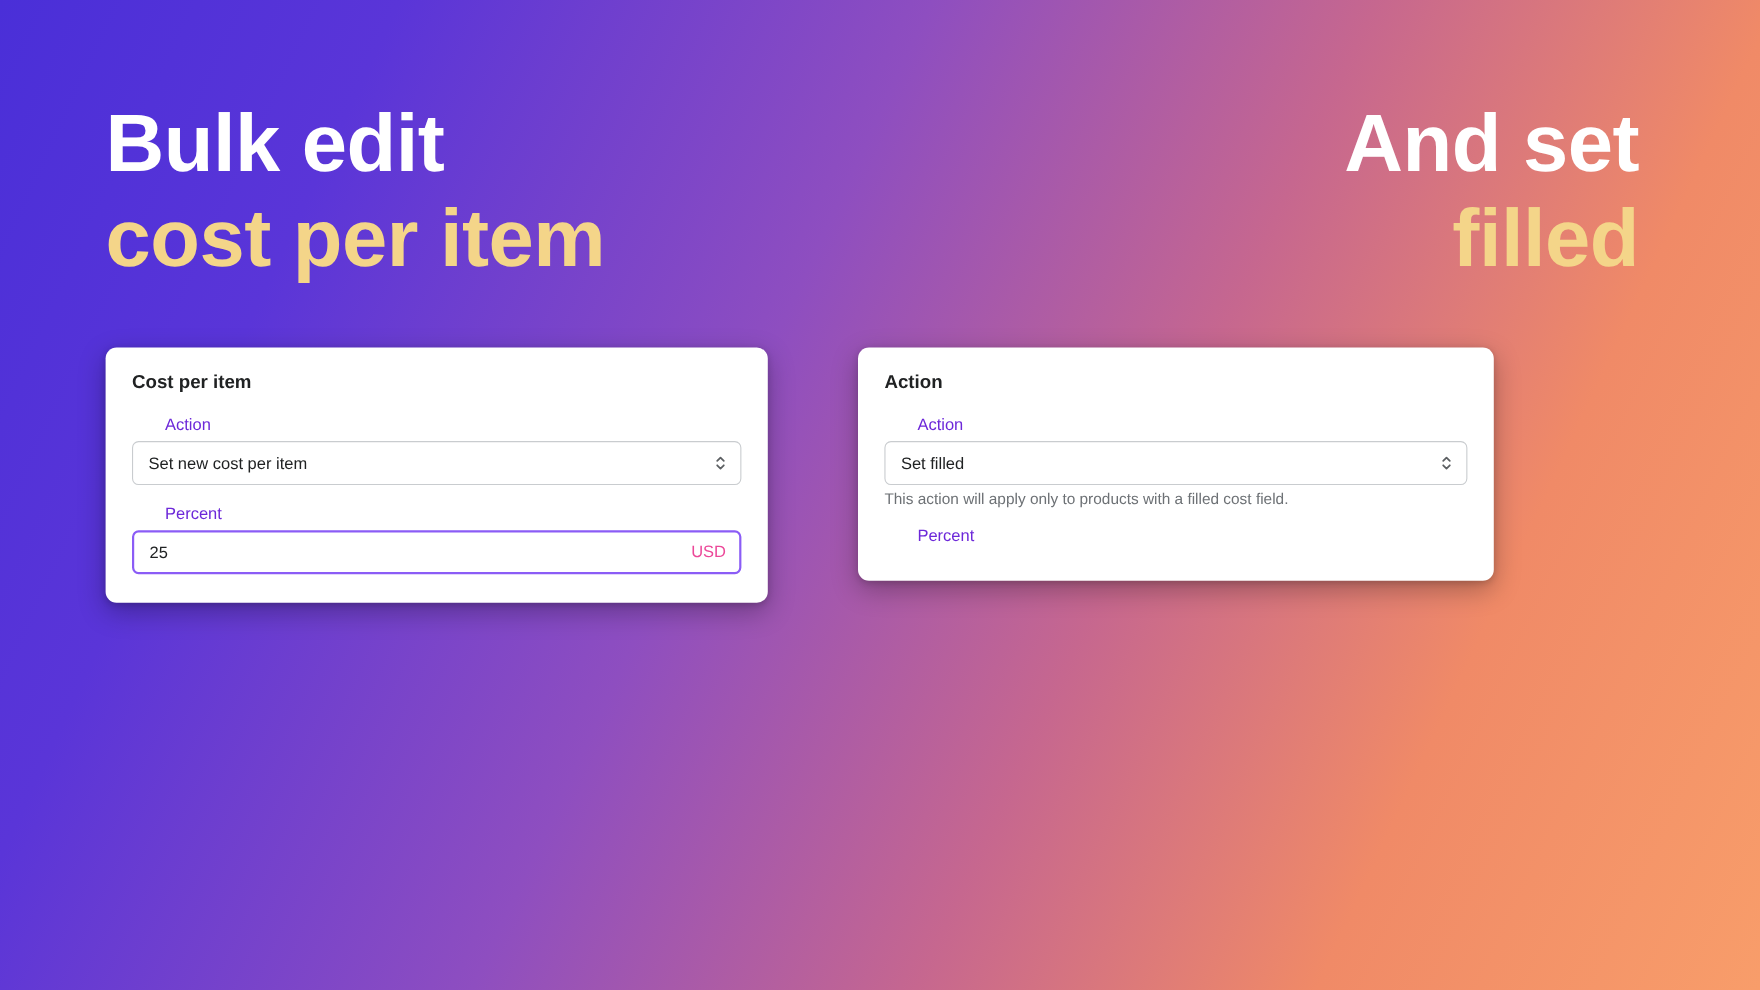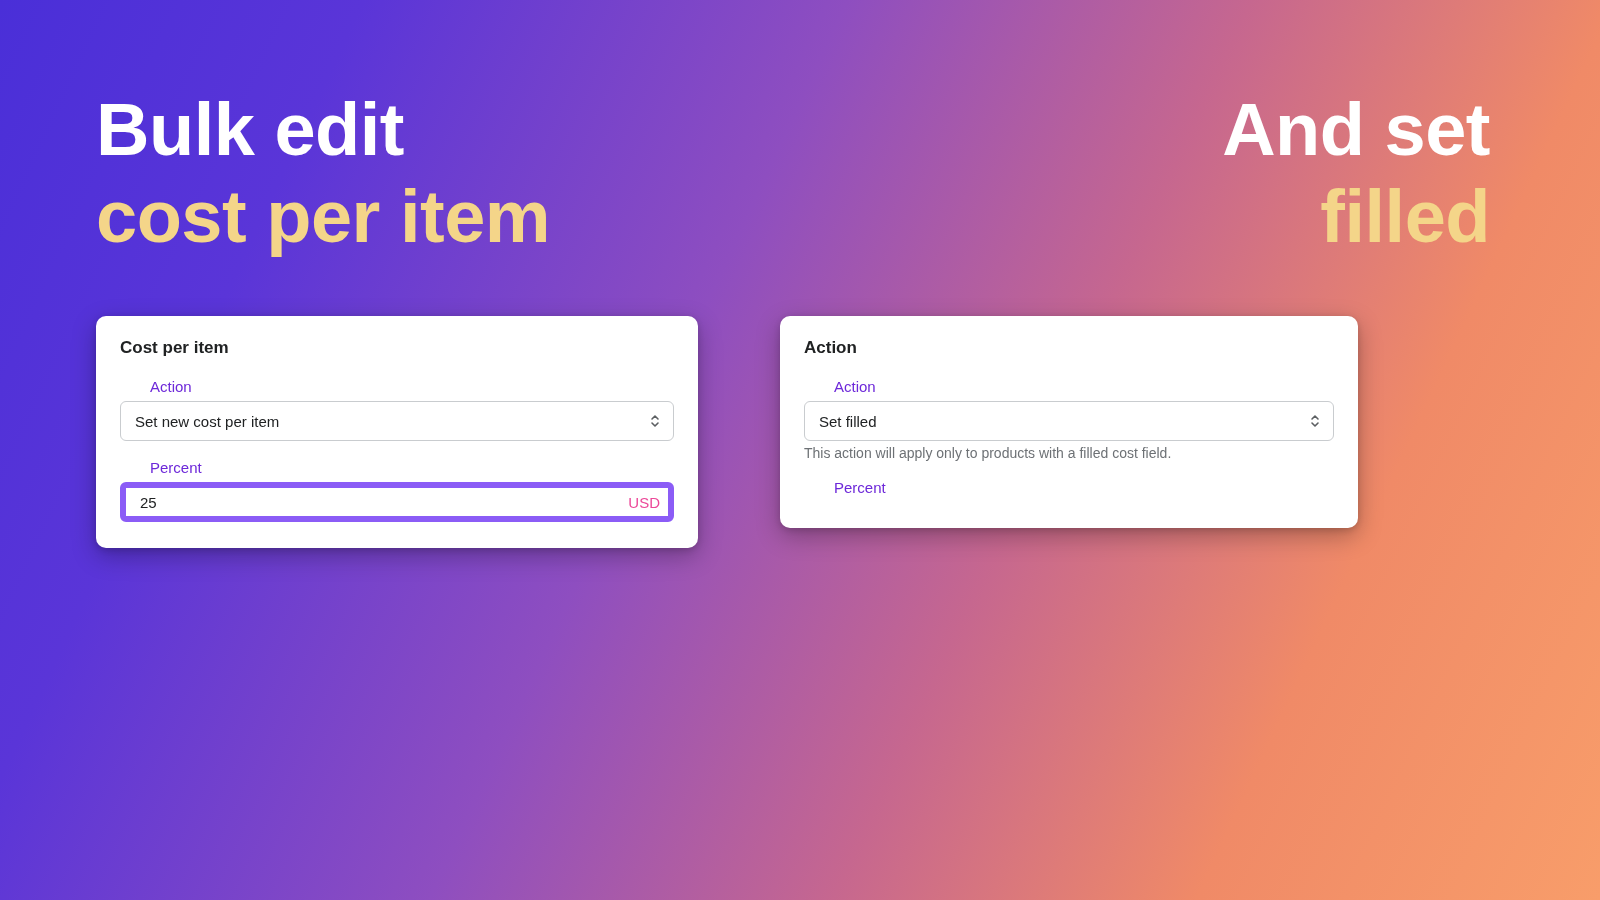--- a/index.html
+++ b/index.html
@@ -92,21 +92,21 @@
 
   .gap { height: 18px; }
 
   .input-wrap {
     position: relative;
     width: 100%;
   }
   .text-input {
     width: 100%;
     height: 40px;
-    border: 6px solid #8b5cf6;
+    border: 2px solid #8b5cf6;
     border-radius: 6px;
     padding: 0 56px 0 14px;
     font-size: 15px;
     color: #202223;
     background: #ffffff;
     outline: none;
   }
   .suffix {
     position: absolute;
     right: 14px; top: 50%;

